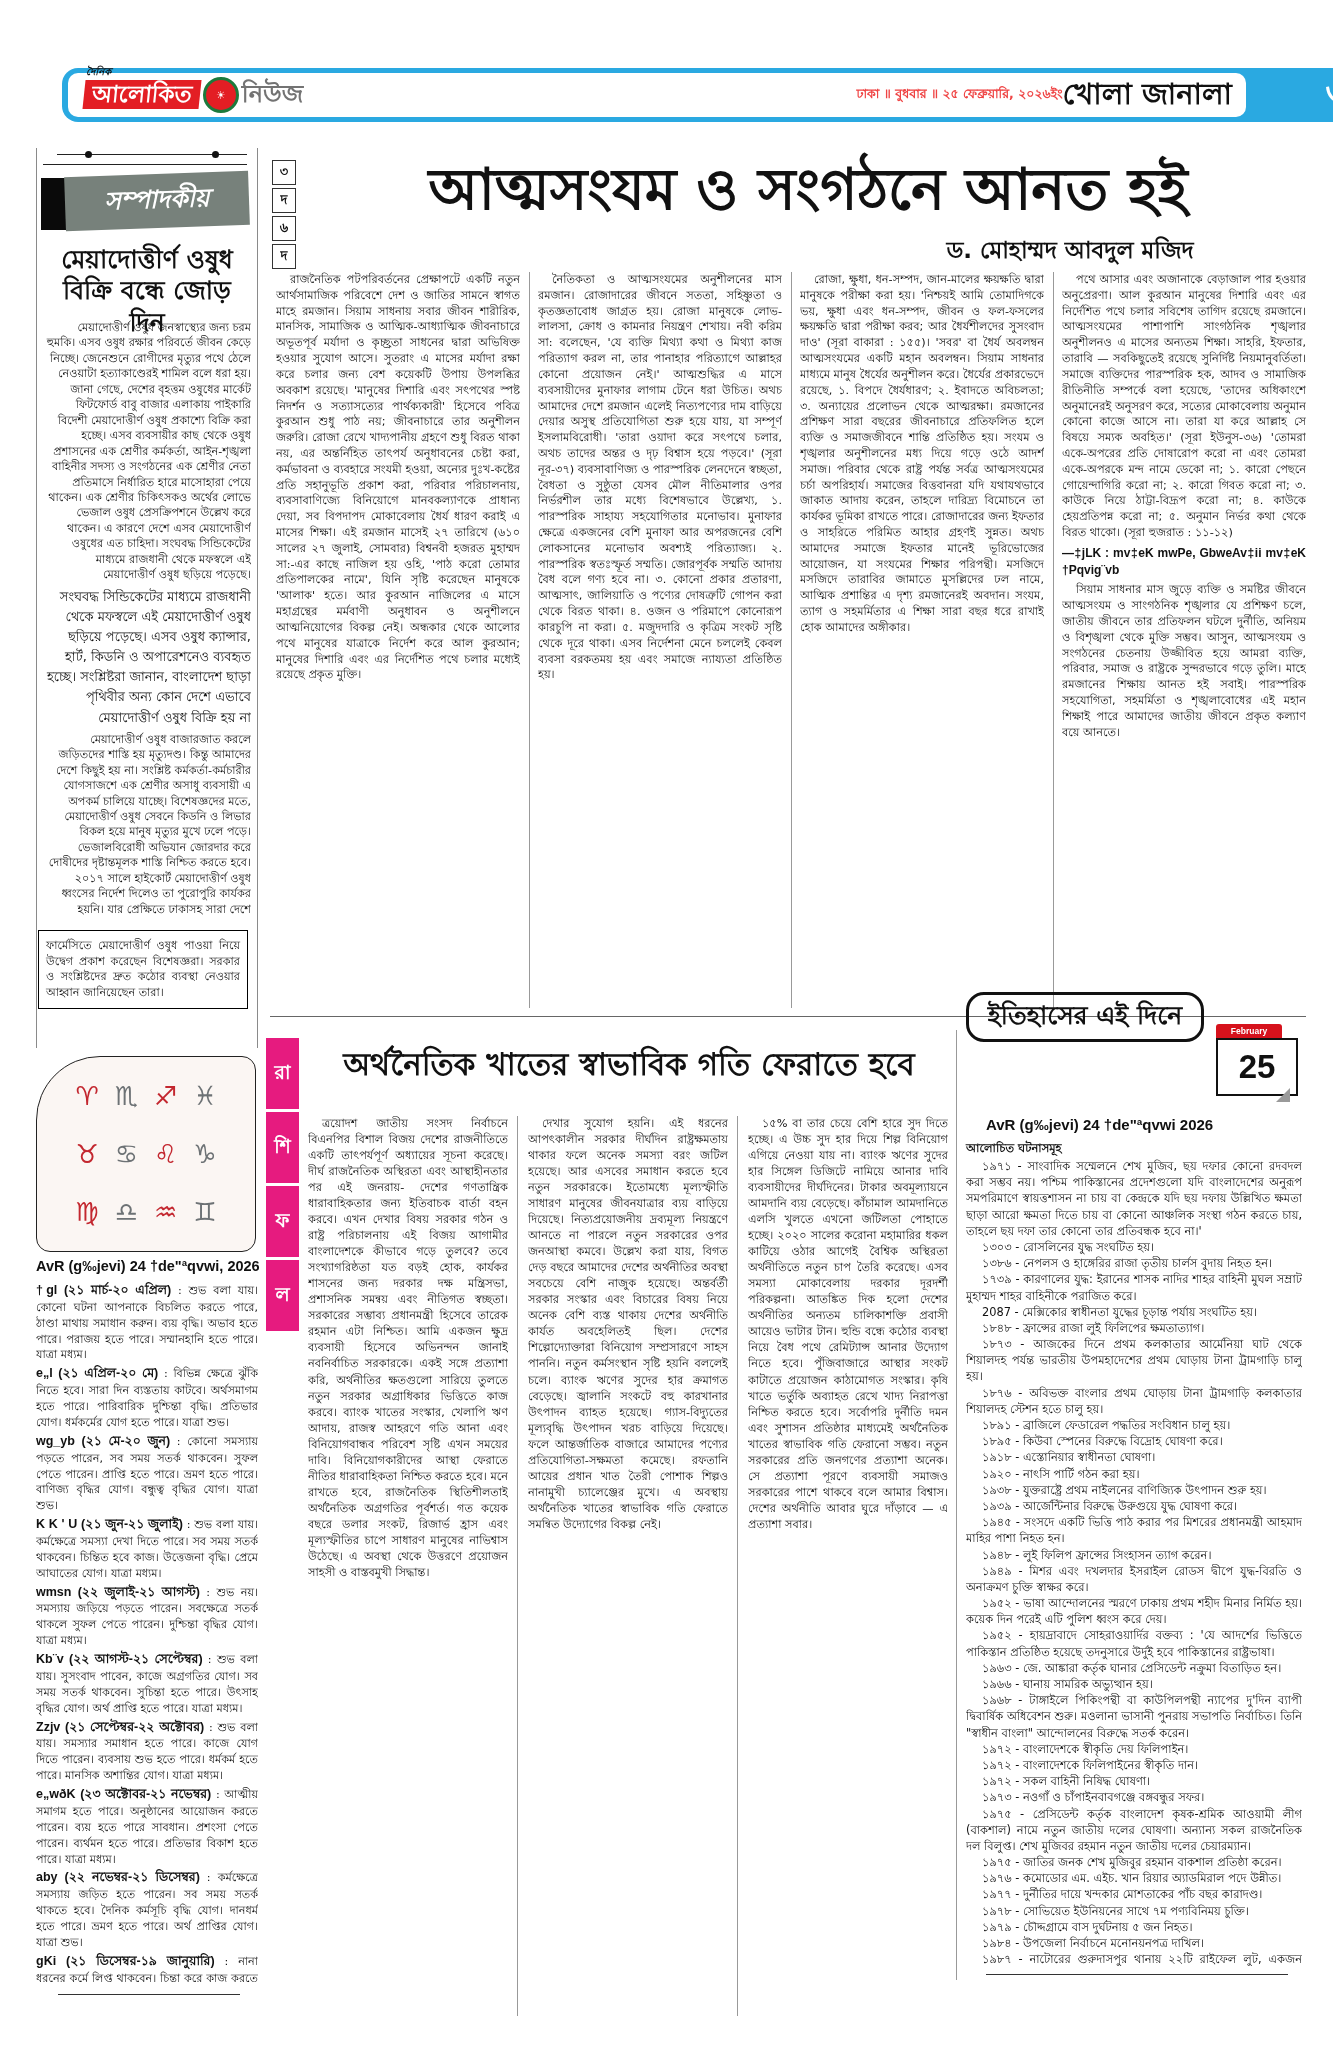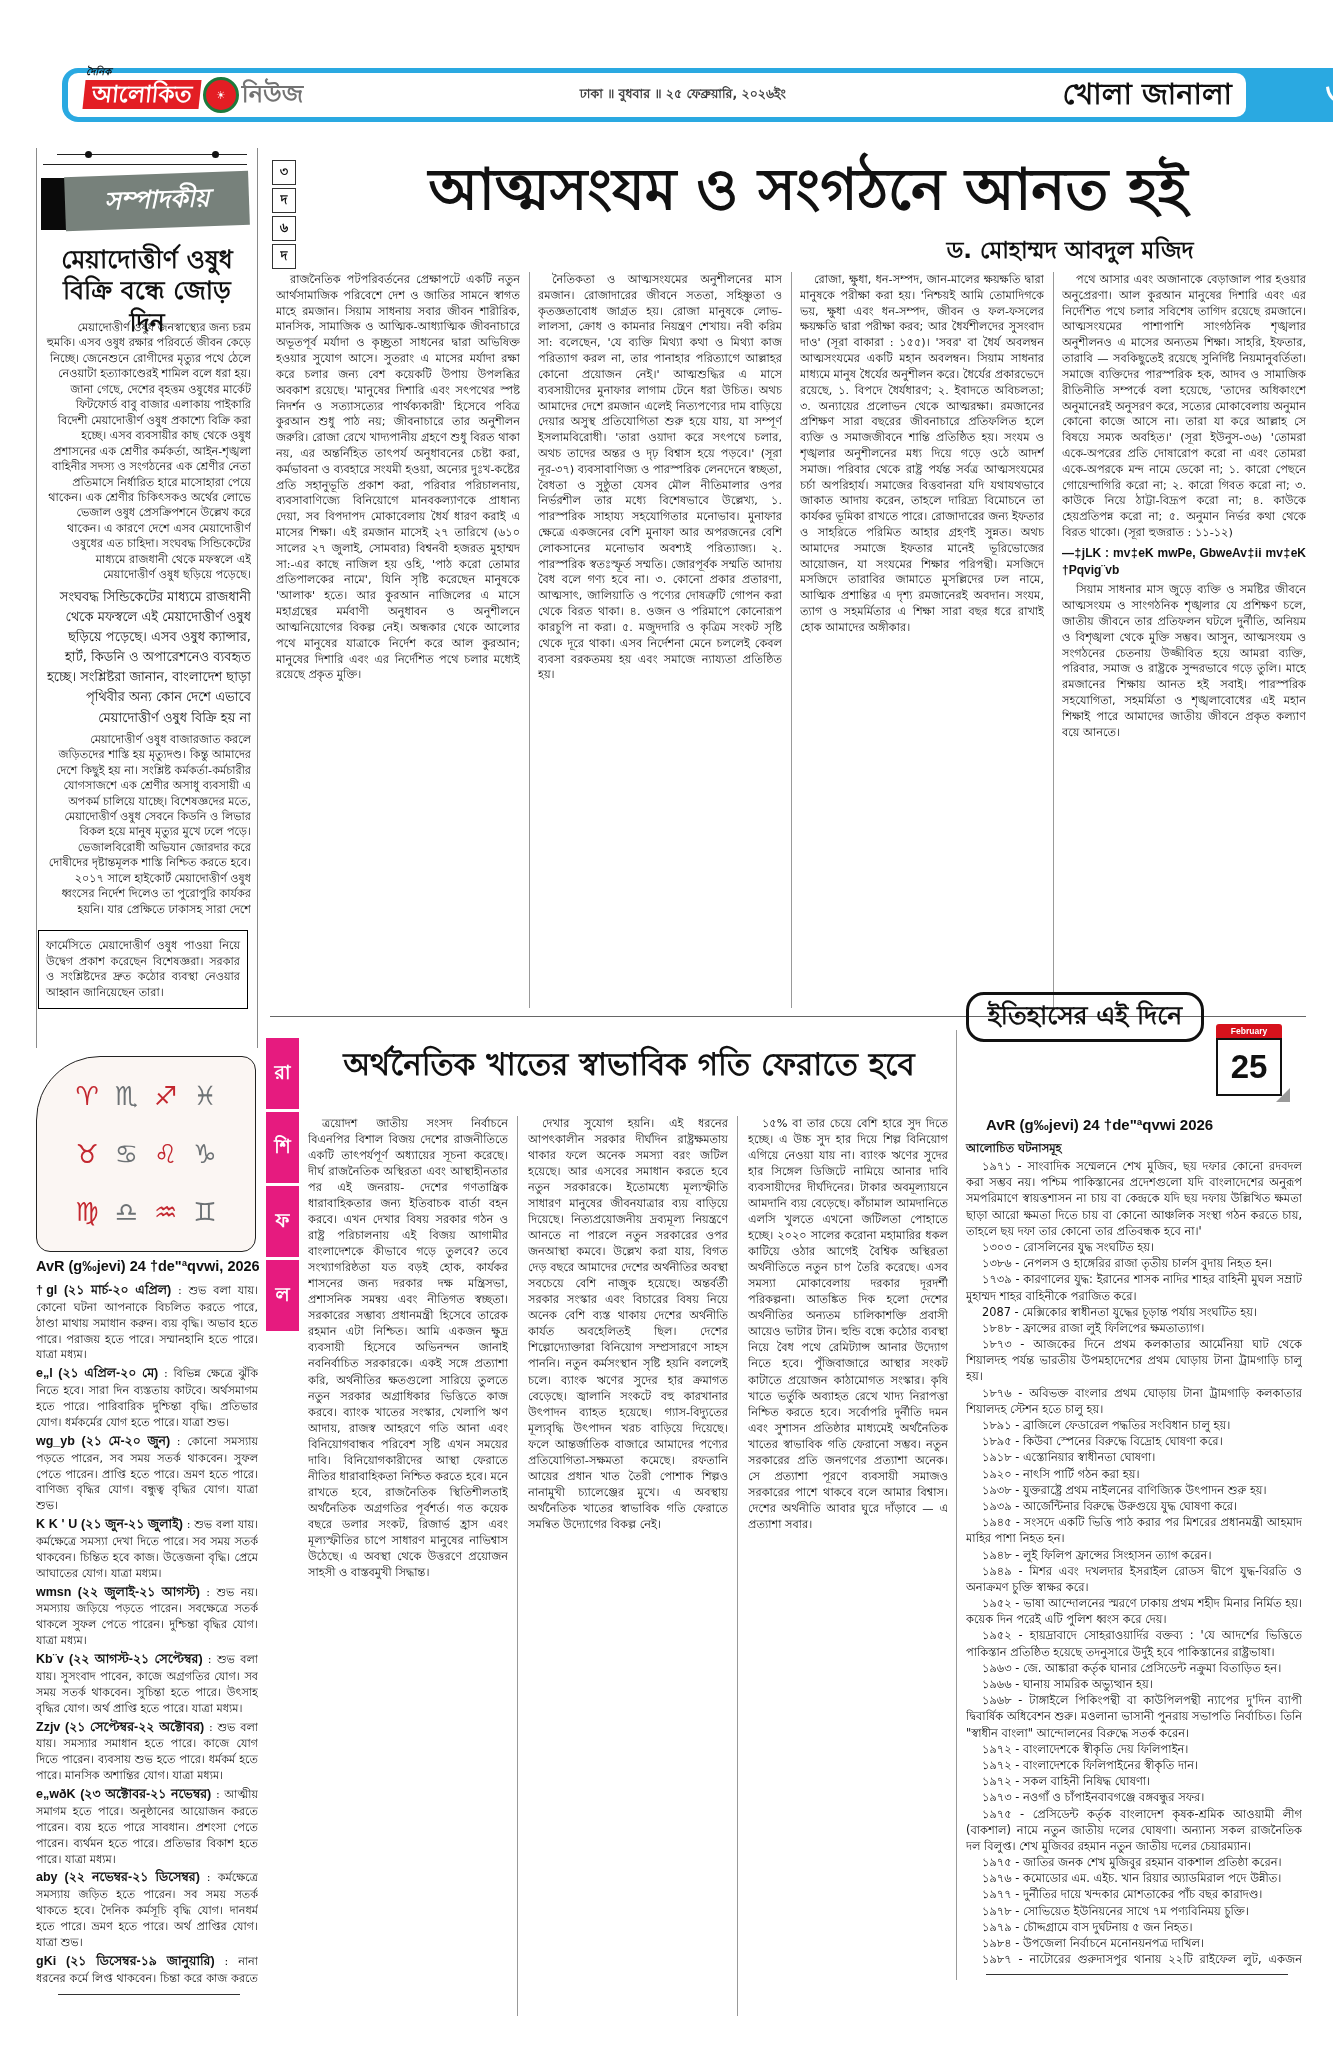--- a/index.html
+++ b/index.html
@@ -8,21 +8,21 @@
   
   .header-bar{position:absolute;left:62px;top:68px;width:1324px;height:54px;background:#2aa9e1;border-radius:16px;}
   .header-inner{position:absolute;left:6px;top:5px;width:1178px;height:44px;background:#ffffff;border-radius:10px;
                 display:flex;align-items:center;}
   .masthead{display:flex;align-items:center;margin-left:16px;position:relative;}
   .masthead-prefix{position:absolute;top:-11px;left:2px;font-size:10px;font-weight:bold;font-style:italic;}
   .masthead-main{background:#e31e24;color:#fff;font-weight:bold;font-size:23px;padding:2px 8px;transform:skewX(-6deg);line-height:1.1;}
   .masthead-logo{width:30px;height:30px;border-radius:50%;background:#e31e24;border:3px solid #1c7a3c;margin:0 3px;
                  display:flex;align-items:center;justify-content:center;color:#fff;font-size:11px;font-weight:bold;}
   .masthead-suffix{font-weight:bold;font-size:24px;color:#737373;}
-  .dateline{flex:1;text-align:center;font-size:12.5px;font-weight:bold;color:#404040;}
+  .dateline{flex:1;text-align:right;font-size:12.5px;font-weight:bold;color:#ef4444;}
   .section-name{font-weight:bold;font-size:29px;margin-right:14px;white-space:nowrap;}
   .page-number{position:absolute;right:14px;top:0;height:54px;width:70px;display:flex;align-items:center;justify-content:center;
                color:#fff;font-size:36px;font-weight:bold;}
   
   .editorial{position:absolute;left:36px;top:148px;width:222px;height:900px;border-left:1px solid #8a8a8a;border-right:1px solid #8a8a8a;padding:0 6px;box-sizing:border-box;}
   .ed-rule1{position:absolute;left:20px;top:6px;width:190px;border-top:1.5px solid #222;}
   .ed-rule1 i{position:absolute;left:28px;top:-4px;width:7px;height:7px;background:#111;border-radius:50%;}
   .ed-rule1 u{position:absolute;right:28px;top:-4px;width:7px;height:7px;background:#111;border-radius:50%;}
   .ed-rule2{position:absolute;left:6px;top:16px;width:204px;border-top:1.5px solid #222;}
   .ed-logo{position:absolute;left:4px;top:26px;width:208px;height:58px;}
@@ -72,21 +72,21 @@
   .bc1{left:308px;} .bc2{left:528px;} .bc3{left:748px;}
   .bvr1{left:517px;top:1116px;height:900px;} .bvr2{left:737px;top:1116px;height:900px;}
   .bottom-col p{margin:0;text-indent:14px;}
   
   .hist-vrule{left:956px;top:1030px;height:950px;}
   .hist-header{position:absolute;left:966px;top:992px;width:238px;height:50px;border:3px solid #111;border-radius:18px;
                display:flex;align-items:center;justify-content:center;font-size:25px;font-weight:bold;box-sizing:border-box;}
   .calendar{position:absolute;left:1216px;top:1024px;width:72px;height:76px;}
   .cal-tab{position:absolute;left:0;top:0;width:66px;height:14px;background:#d6121c;color:#fff;font-size:8.5px;font-weight:bold;
            display:flex;align-items:center;justify-content:center;border-radius:3px 3px 0 0;font-family:"Liberation Sans",sans-serif;}
-  .cal-body{position:absolute;left:0;top:14px;width:66px;height:58px;background:#fff;border:2px solid #111;box-sizing:border-box;
+  .cal-body{position:absolute;left:0;top:14px;width:82px;height:58px;background:#fff;border:2px solid #111;box-sizing:border-box;
             display:flex;align-items:center;justify-content:center;font-size:33px;font-weight:bold;font-family:"Liberation Sans",sans-serif;}
   .cal-curl{position:absolute;right:-2px;bottom:-2px;width:0;height:0;border-left:14px solid transparent;border-bottom:14px solid #9a9a9a;}
   .hist-date{position:absolute;left:986px;top:1116px;width:320px;font-size:15px;font-weight:bold;font-family:"Liberation Sans",sans-serif;}
   .hist-sub{position:absolute;left:966px;top:1140px;width:320px;font-size:11.5px;font-weight:bold;}
   .hist-list{position:absolute;left:966px;top:1158px;width:336px;height:808px;overflow:hidden;font-size:11.4px;line-height:1.42;text-align:justify;}
   .hist-list p{margin:0;text-indent:16px;}
   .hist-rule{position:absolute;left:986px;top:1974px;width:302px;border-top:1.5px solid #333;}
 </style>
 </head>
 <body>

